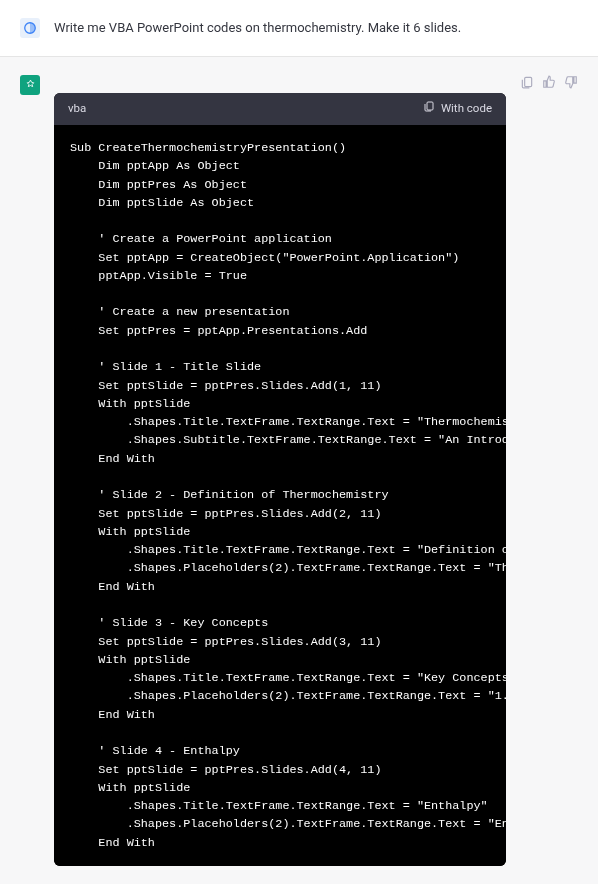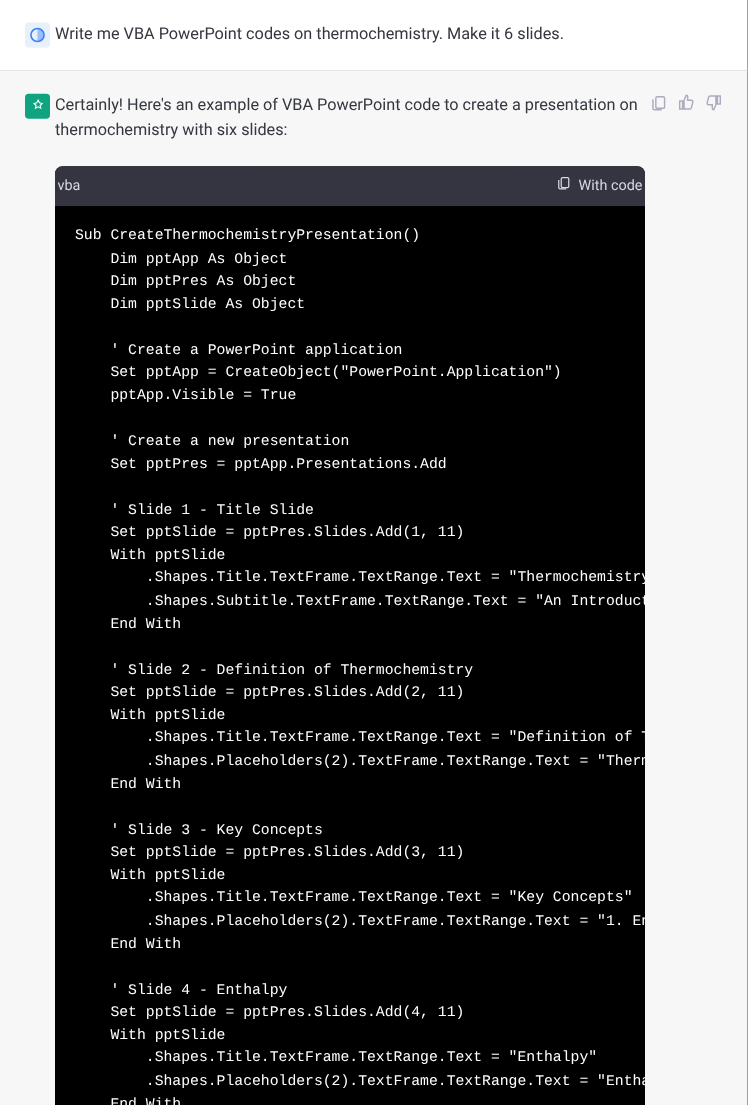--- a/index.html
+++ b/index.html
@@ -8,21 +8,21 @@
     background: #ffffff;
     width: 598px;
     height: 884px;
     overflow: hidden;
     font-size: 13px;
     color: #202123;
   }
   .message {
     display: flex;
     padding: 18px 20px;
-    gap: 4px;
+    gap: 14px;
     border-bottom: 1px solid #e5e5e5;
   }
   .message.user { background: #ffffff; }
   .message.assistant { background: #f7f7f8; border-bottom: none; }
   .avatar {
     width: 20px;
     height: 20px;
     flex-shrink: 0;
     border-radius: 3px;
     display: flex;
@@ -48,21 +48,21 @@
   .code-container {
     margin-top: 18px;
     border-radius: 6px;
     overflow: hidden;
     background: #000000;
   }
   .code-header {
     background: #343541;
     color: #d9d9e3;
     font-size: 11.5px;
-    padding: 7px 2px;
+    padding: 7px 14px;
     display: flex;
     justify-content: space-between;
     align-items: center;
   }
   .copy-btn {
     display: flex;
     align-items: center;
     gap: 6px;
     cursor: pointer;
     color: #d9d9e3;
@@ -92,21 +92,20 @@
   <div class="msg-body">Write me VBA PowerPoint codes on thermochemistry. Make it 6 slides.</div>
 </div>
 
 <div class="message assistant">
   <div class="avatar assistant-avatar">
     <svg viewBox="0 0 24 24" width="13" height="13" fill="none" stroke="#ffffff" stroke-width="1.6">
       <path d="M12 2l2 4 4 1-3 3 1 4-4-2-4 2 1-4-3-3 4-1z"></path>
     </svg>
   </div>
   <div class="msg-body" style="min-width:0;">
-    <div>Certainly! Here's an example of VBA PowerPoint code to create a presentation on thermochemistry with six slides:</div>
 
     <div class="code-container">
       <div class="code-header">
         <span>vba</span>
         <span class="copy-btn">
           <span>
             <svg viewBox="0 0 24 24" fill="none" stroke="currentColor" stroke-width="2">
               <rect x="8" y="4" width="12" height="16" rx="2"></rect>
               <path d="M4 8v12a2 2 0 0 0 2 2h10"></path>
             </svg>

